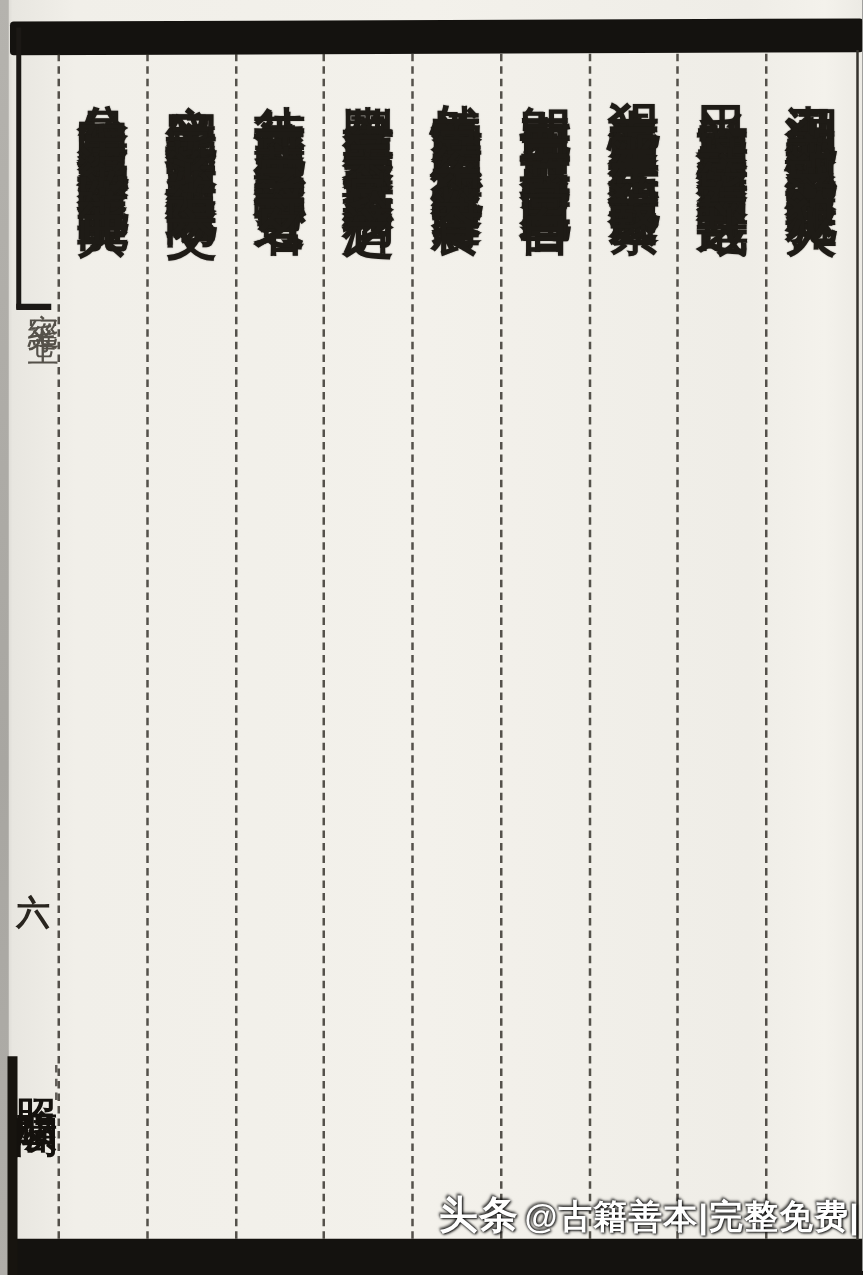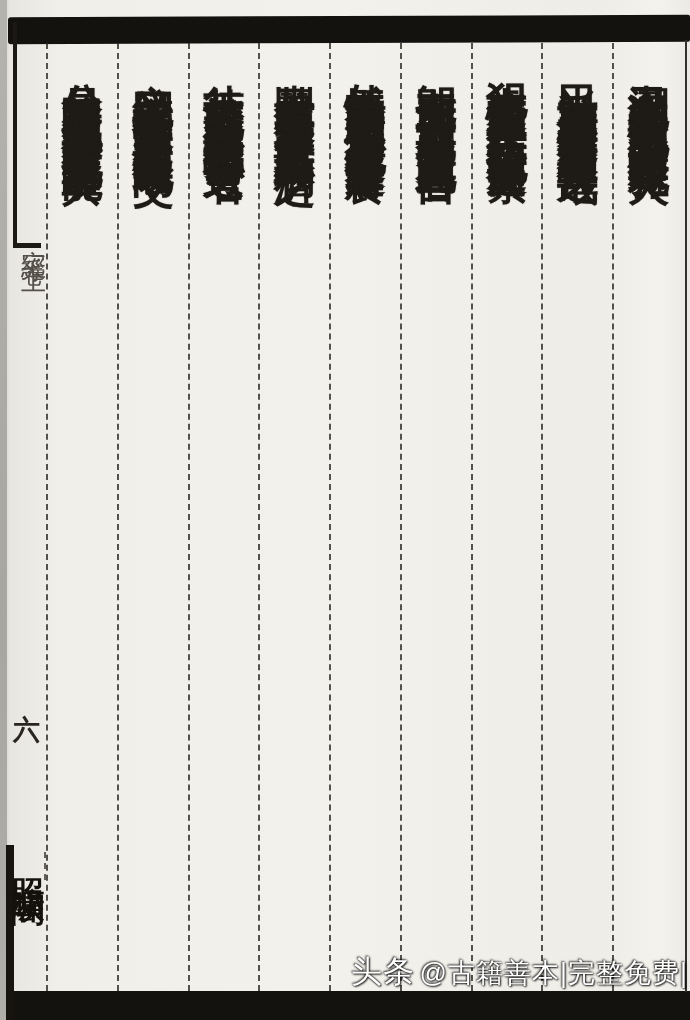--- a/index.html
+++ b/index.html
@@ -85,22 +85,22 @@
     padding-bottom:4px;box-sizing:border-box;
   }
   
   .watermark{
     position:absolute;right:2px;top:951px;
     z-index:5;white-space:nowrap;
     color:#fff;
     text-shadow:0 0 2px rgba(0,0,0,.9),1px 1px 2px rgba(0,0,0,.85),-1px -1px 2px rgba(0,0,0,.6);
     font-family:"Liberation Sans","DejaVu Sans",sans-serif;
   }
-  .watermark .wm-logo{font-size:31px;font-weight:400;letter-spacing:1px;}
-  .watermark .wm-handle{font-size:27px;font-weight:400;letter-spacing:1px;}
+  .watermark .wm-logo{font-size:31px;font-weight:700;letter-spacing:1px;}
+  .watermark .wm-handle{font-size:27px;font-weight:700;letter-spacing:1px;}
 </style>
 </head>
 <body>
 
 <div class="page">
 
   <div class="frame-top"></div>
   <div class="frame-bottom"></div>
   <div class="border-right"></div>
   <div class="scan-edge"></div>

